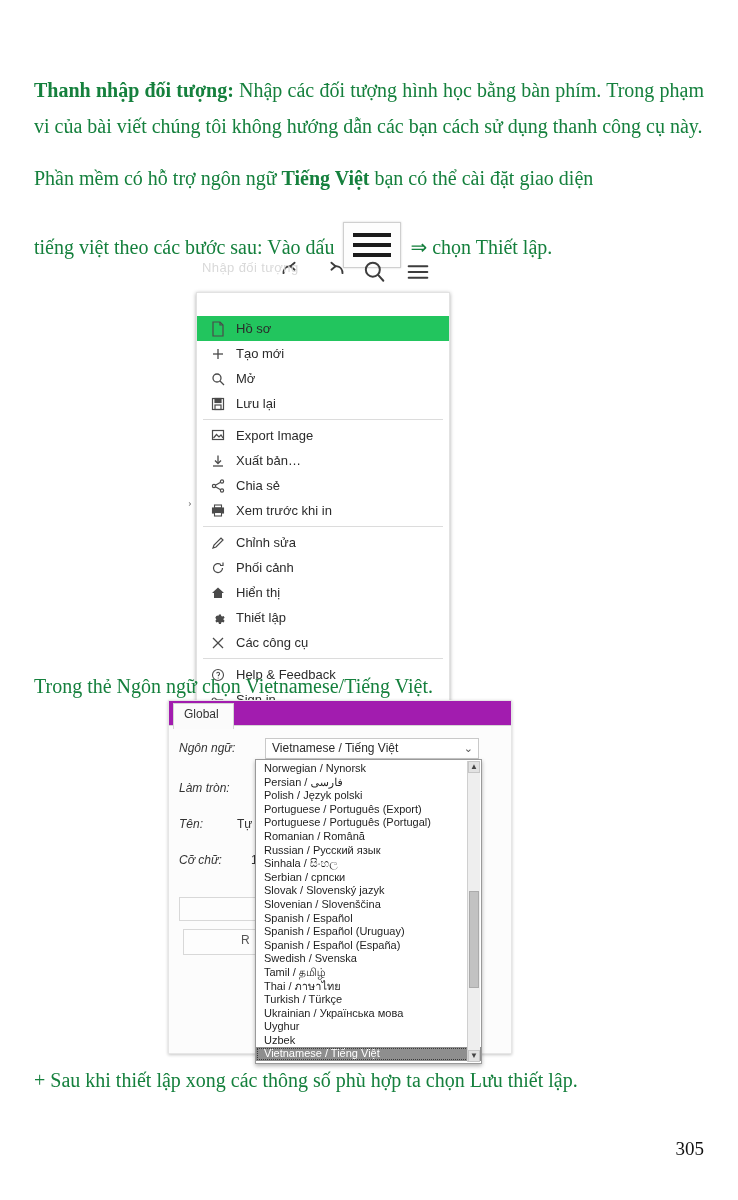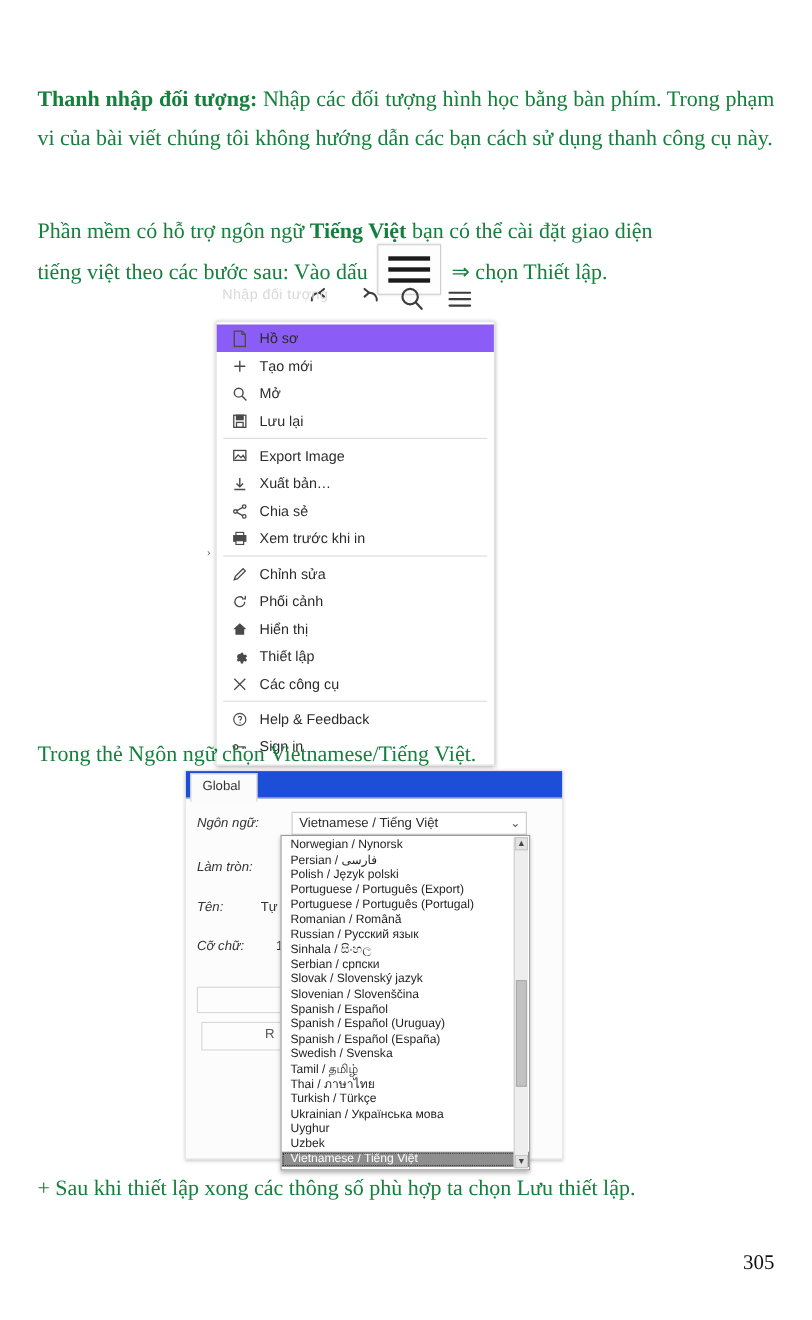--- a/index.html
+++ b/index.html
@@ -34,21 +34,20 @@
     top: 72px;
     width: 670px;
     text-align: justify;
   }
   #p1 .bold { font-weight: bold; }
 
   #p2 {
     left: 34px;
     top: 160px;
     width: 674px;
-    margin-top: 32px;
   }
   #p2 .bold { font-weight: bold; }
 
   #p3 {
     left: 34px;
     top: 222px;
     width: 674px;
   }
 
   .hamburger-inline {
@@ -141,21 +140,22 @@
     position: relative;
     height: 25px;
     display: flex;
     align-items: center;
     font-family: "Liberation Sans", sans-serif;
     font-size: 13px;
     color: #2b2b2b;
     padding-left: 8px;
   }
   .menu-item.highlight {
-    background: #8b5cf6;
+    background: #22c55e;
+    margin-top: 21px;
   }
   .menu-item .mi-ico {
     width: 26px;
     min-width: 26px;
     height: 18px;
     display: flex;
     align-items: center;
     justify-content: center;
     color: #4a4a4a;
   }
@@ -186,21 +186,21 @@
     background: #fcfcfc;
     border: 1px solid #e6e6e6;
     box-shadow: 0 1px 3px rgba(0,0,0,.22);
   }
   .tabbar {
     position: absolute;
     left: 0; top: 0;
     width: 100%;
     height: 24px;
     border-bottom: 1px solid #d5d5d5;
-    background: #1d4ed8;
+    background: #a21caf;
   }
   .tab {
     position: absolute;
     left: 4px;
     top: 2px;
     height: 22px;
     padding: 3px 14px 0 10px;
     font-family: "Liberation Sans", sans-serif;
     font-size: 12px;
     color: #333;

